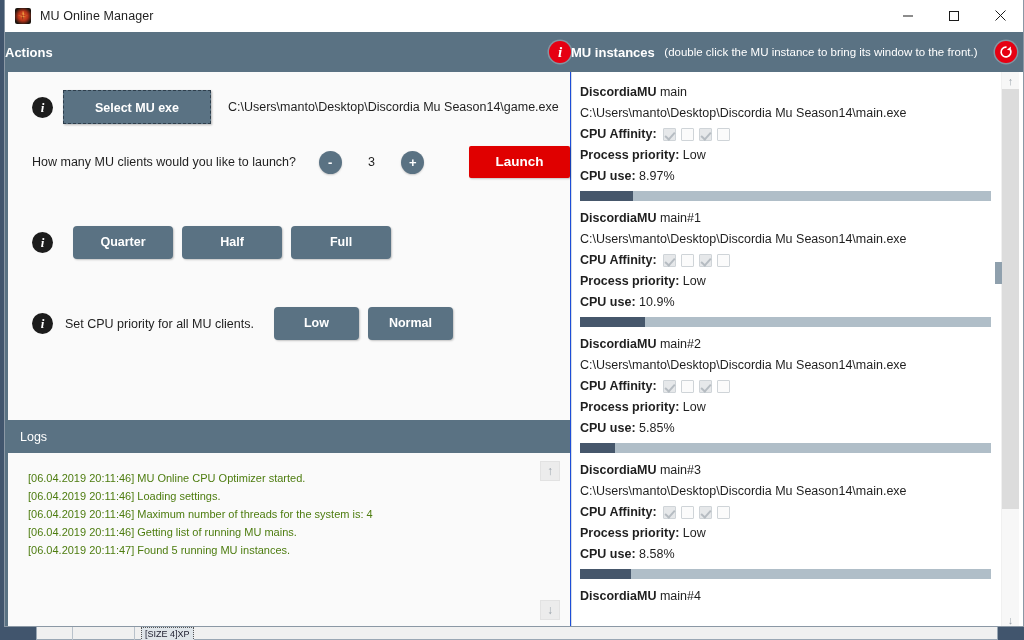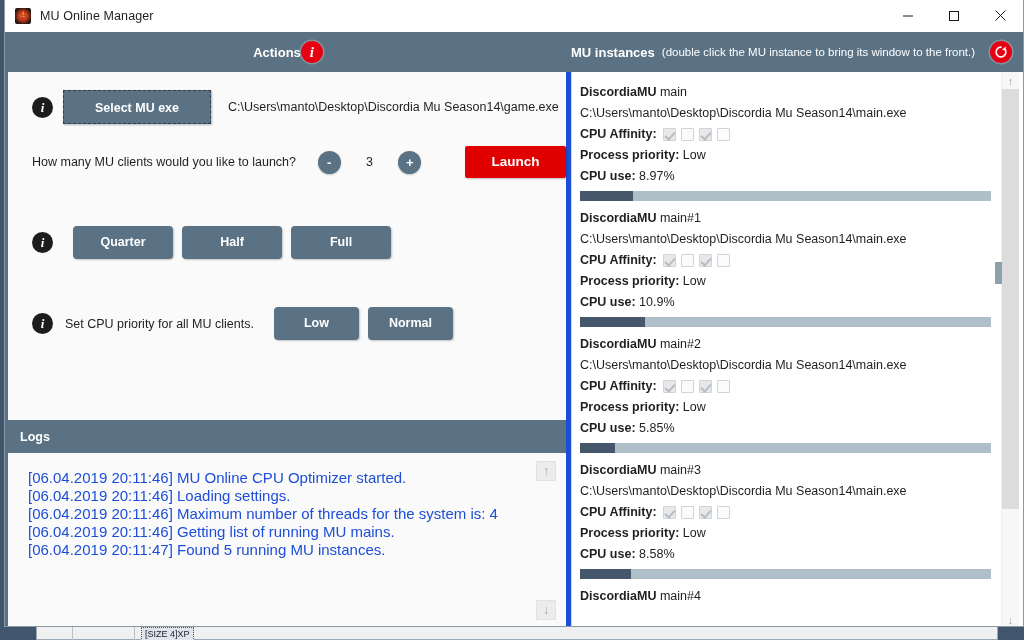--- a/index.html
+++ b/index.html
@@ -93,27 +93,27 @@
 
   
   #headerband {
     height: 40px;
     background: #5a7283;
     display: flex;
     position: relative;
   }
   #hdr-left {
     width: 566px;
-    display: flex; align-items: center; justify-content: center;
+    display: flex; align-items: center; justify-content: space-between;
     gap: 0;
     box-sizing: border-box;
   }
   #hdr-right {
     flex: 1;
-    display: flex; align-items: center; justify-content: flex-start;
+    display: flex; align-items: center; justify-content: space-between;
     gap: 7px;
     box-sizing: border-box;
     padding-right: 6px;
   }
   .hdr-title {
     color: #ffffff; font-weight: bold; font-size: 13px;
   }
   .hdr-sub {
     color: #ffffff; font-size: 11.5px;
   }
@@ -135,21 +135,21 @@
 
   
   #body {
     display: flex;
     height: 556px;
   }
   #leftcol {
     width: 566px;
     box-sizing: border-box;
     display: flex; flex-direction: column;
-    border-right: 5px solid #1d4ed8;
+    border-right: 1px solid #1d4ed8;
     background: #fafafa;
   }
   #rightcol {
     flex: 1;
     background: #ffffff;
     position: relative;
     overflow: hidden;
     border-left: 1px solid #d8dde2;
   }
 
@@ -240,32 +240,32 @@
   .pribtn { width: 85px; height: 33px; line-height: 33px; border-radius: 4px; padding: 0; }
 
   
   #logs-header {
     height: 33px;
     background: #5a7283;
     display: flex; align-items: center;
     padding-left: 15px;
     box-sizing: border-box;
   }
-  #logs-header .t { color: #ffffff; font-weight: bold; font-size: 12.5px; }
+  #logs-header .t { color: #ffffff; font-weight: normal; font-size: 12.5px; }
   #logs-body {
     flex: 1;
     background: #fafafa;
     border-left: 3px solid #5a7283;
     box-sizing: border-box;
     position: relative;
     padding: 16px 0 0 20px;
     overflow: hidden;
   }
   .logline {
-    font-size: 15px; color: #1d4ed8;
+    font-size: 11px; color: #4d7c0f;
     line-height: 18px;
     white-space: nowrap;
   }
   .scroll-arrow {
     position: absolute;
     width: 20px; height: 20px;
     background: #ececec;
     border: 1px solid #e2e2e2;
     box-sizing: border-box;
     display: flex; align-items: center; justify-content: center;

